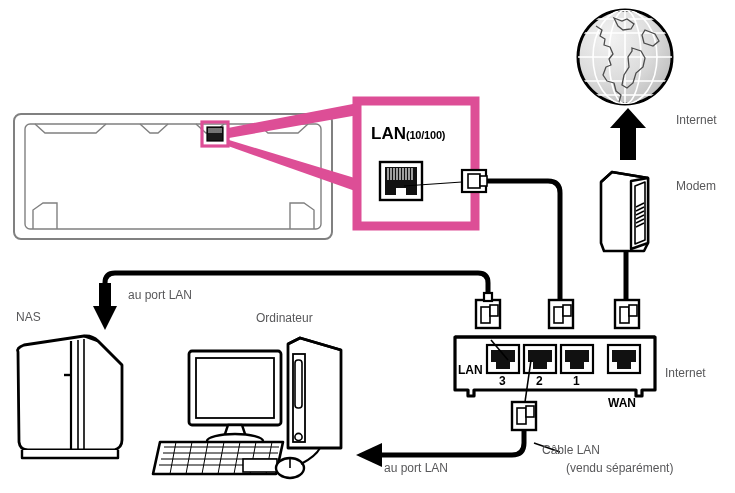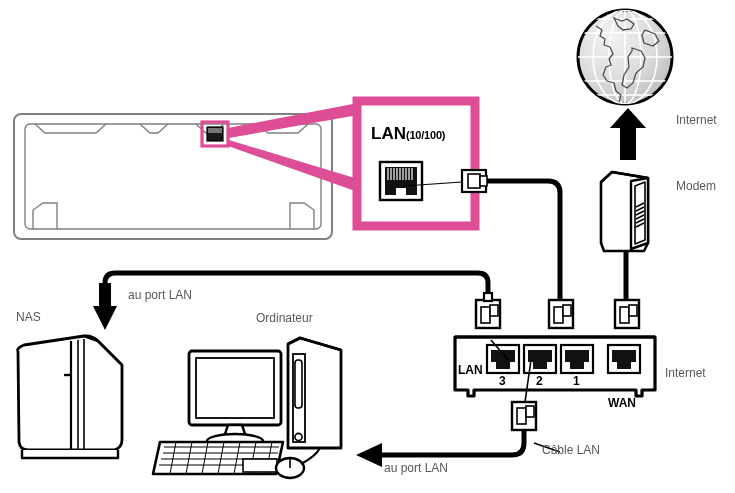--- a/index.html
+++ b/index.html
@@ -316,20 +316,21 @@
   <div class="lbl" style="left:16px; top:310px;">NAS</div>
 
   <div class="lbl" style="left:256px; top:311px;">Ordinateur</div>
 
   <div class="lbl" style="left:128px; top:288px;">au port LAN</div>
 
   <div class="lbl" style="left:384px; top:461px;">au port LAN</div>
 
   <div class="lbl" style="left:542px; top:443px;">Câble LAN</div>
 
+  <div class="lbl" style="left:566px; top:461px;">(vendu séparément)</div>
 
   <div class="port-txt" style="left:458px; top:363px; font-size:12px;">LAN</div>
 
   <div class="port-txt" style="left:499px; top:374px; font-size:12px;">3</div>
 
   <div class="port-txt" style="left:536px; top:374px; font-size:12px;">2</div>
 
   <div class="port-txt" style="left:573px; top:374px; font-size:12px;">1</div>
 
   <div class="port-txt" style="left:608px; top:374px; font-size:12px;margin-top:22px;">WAN</div>

